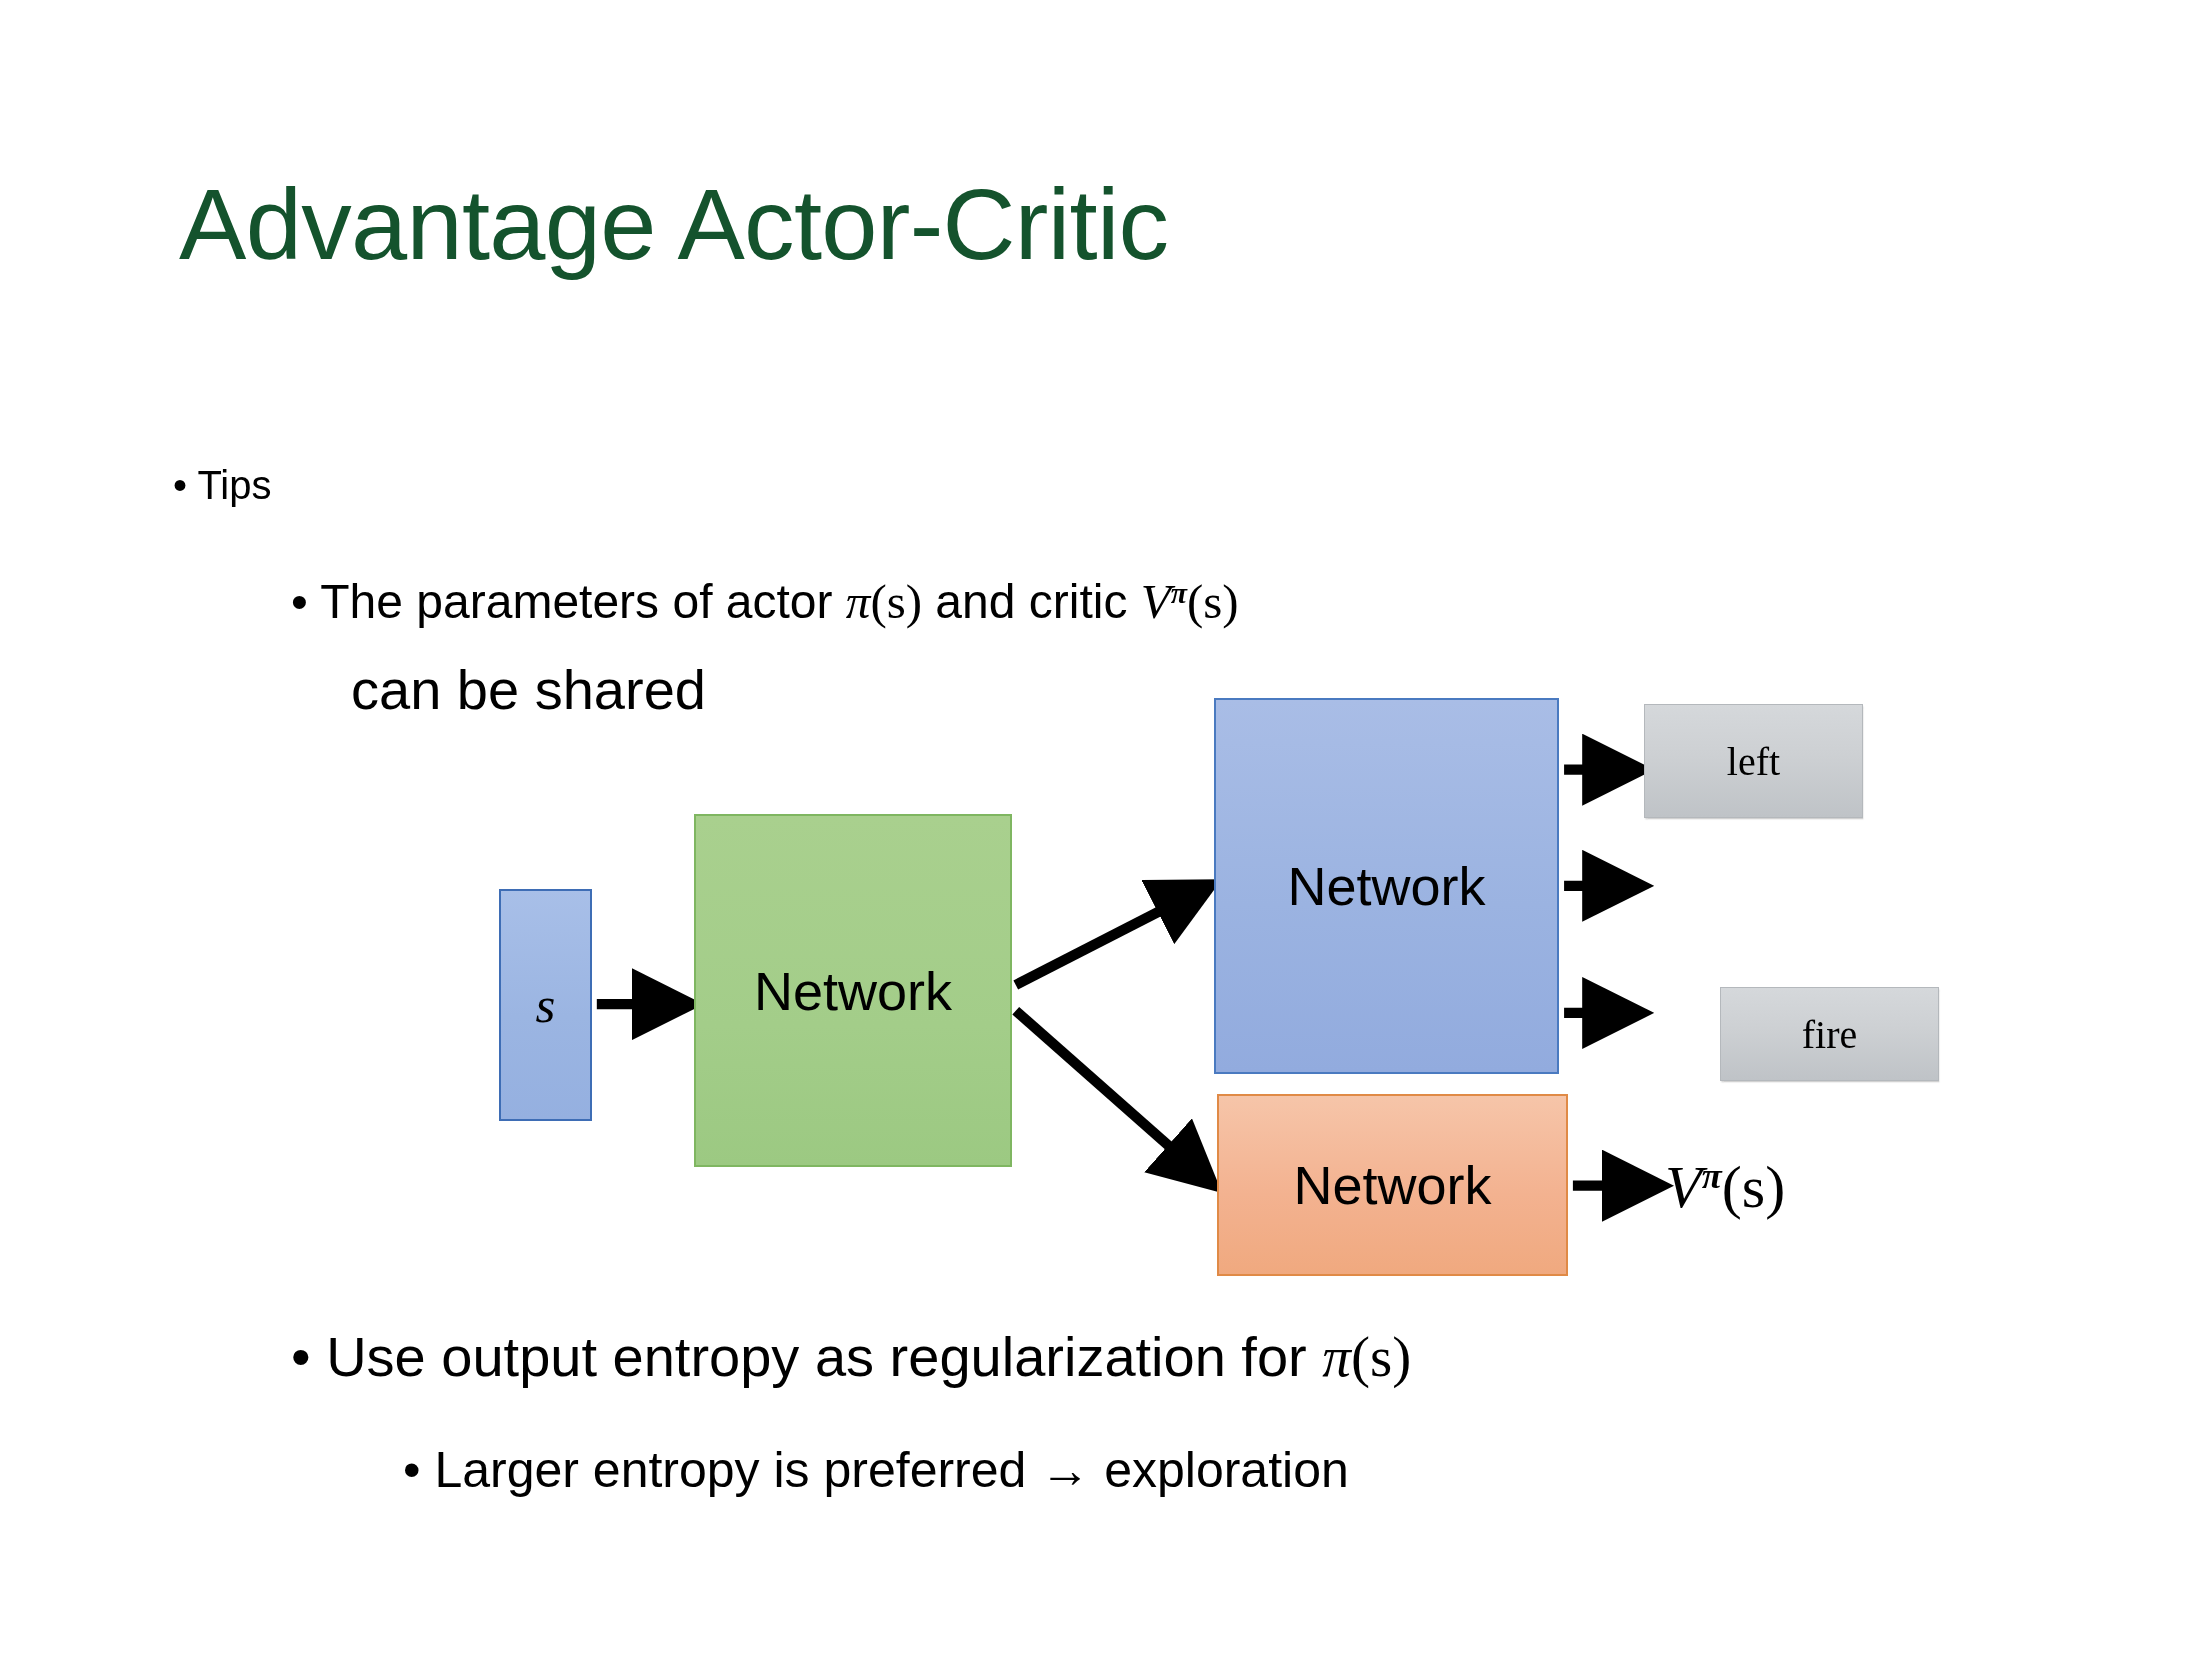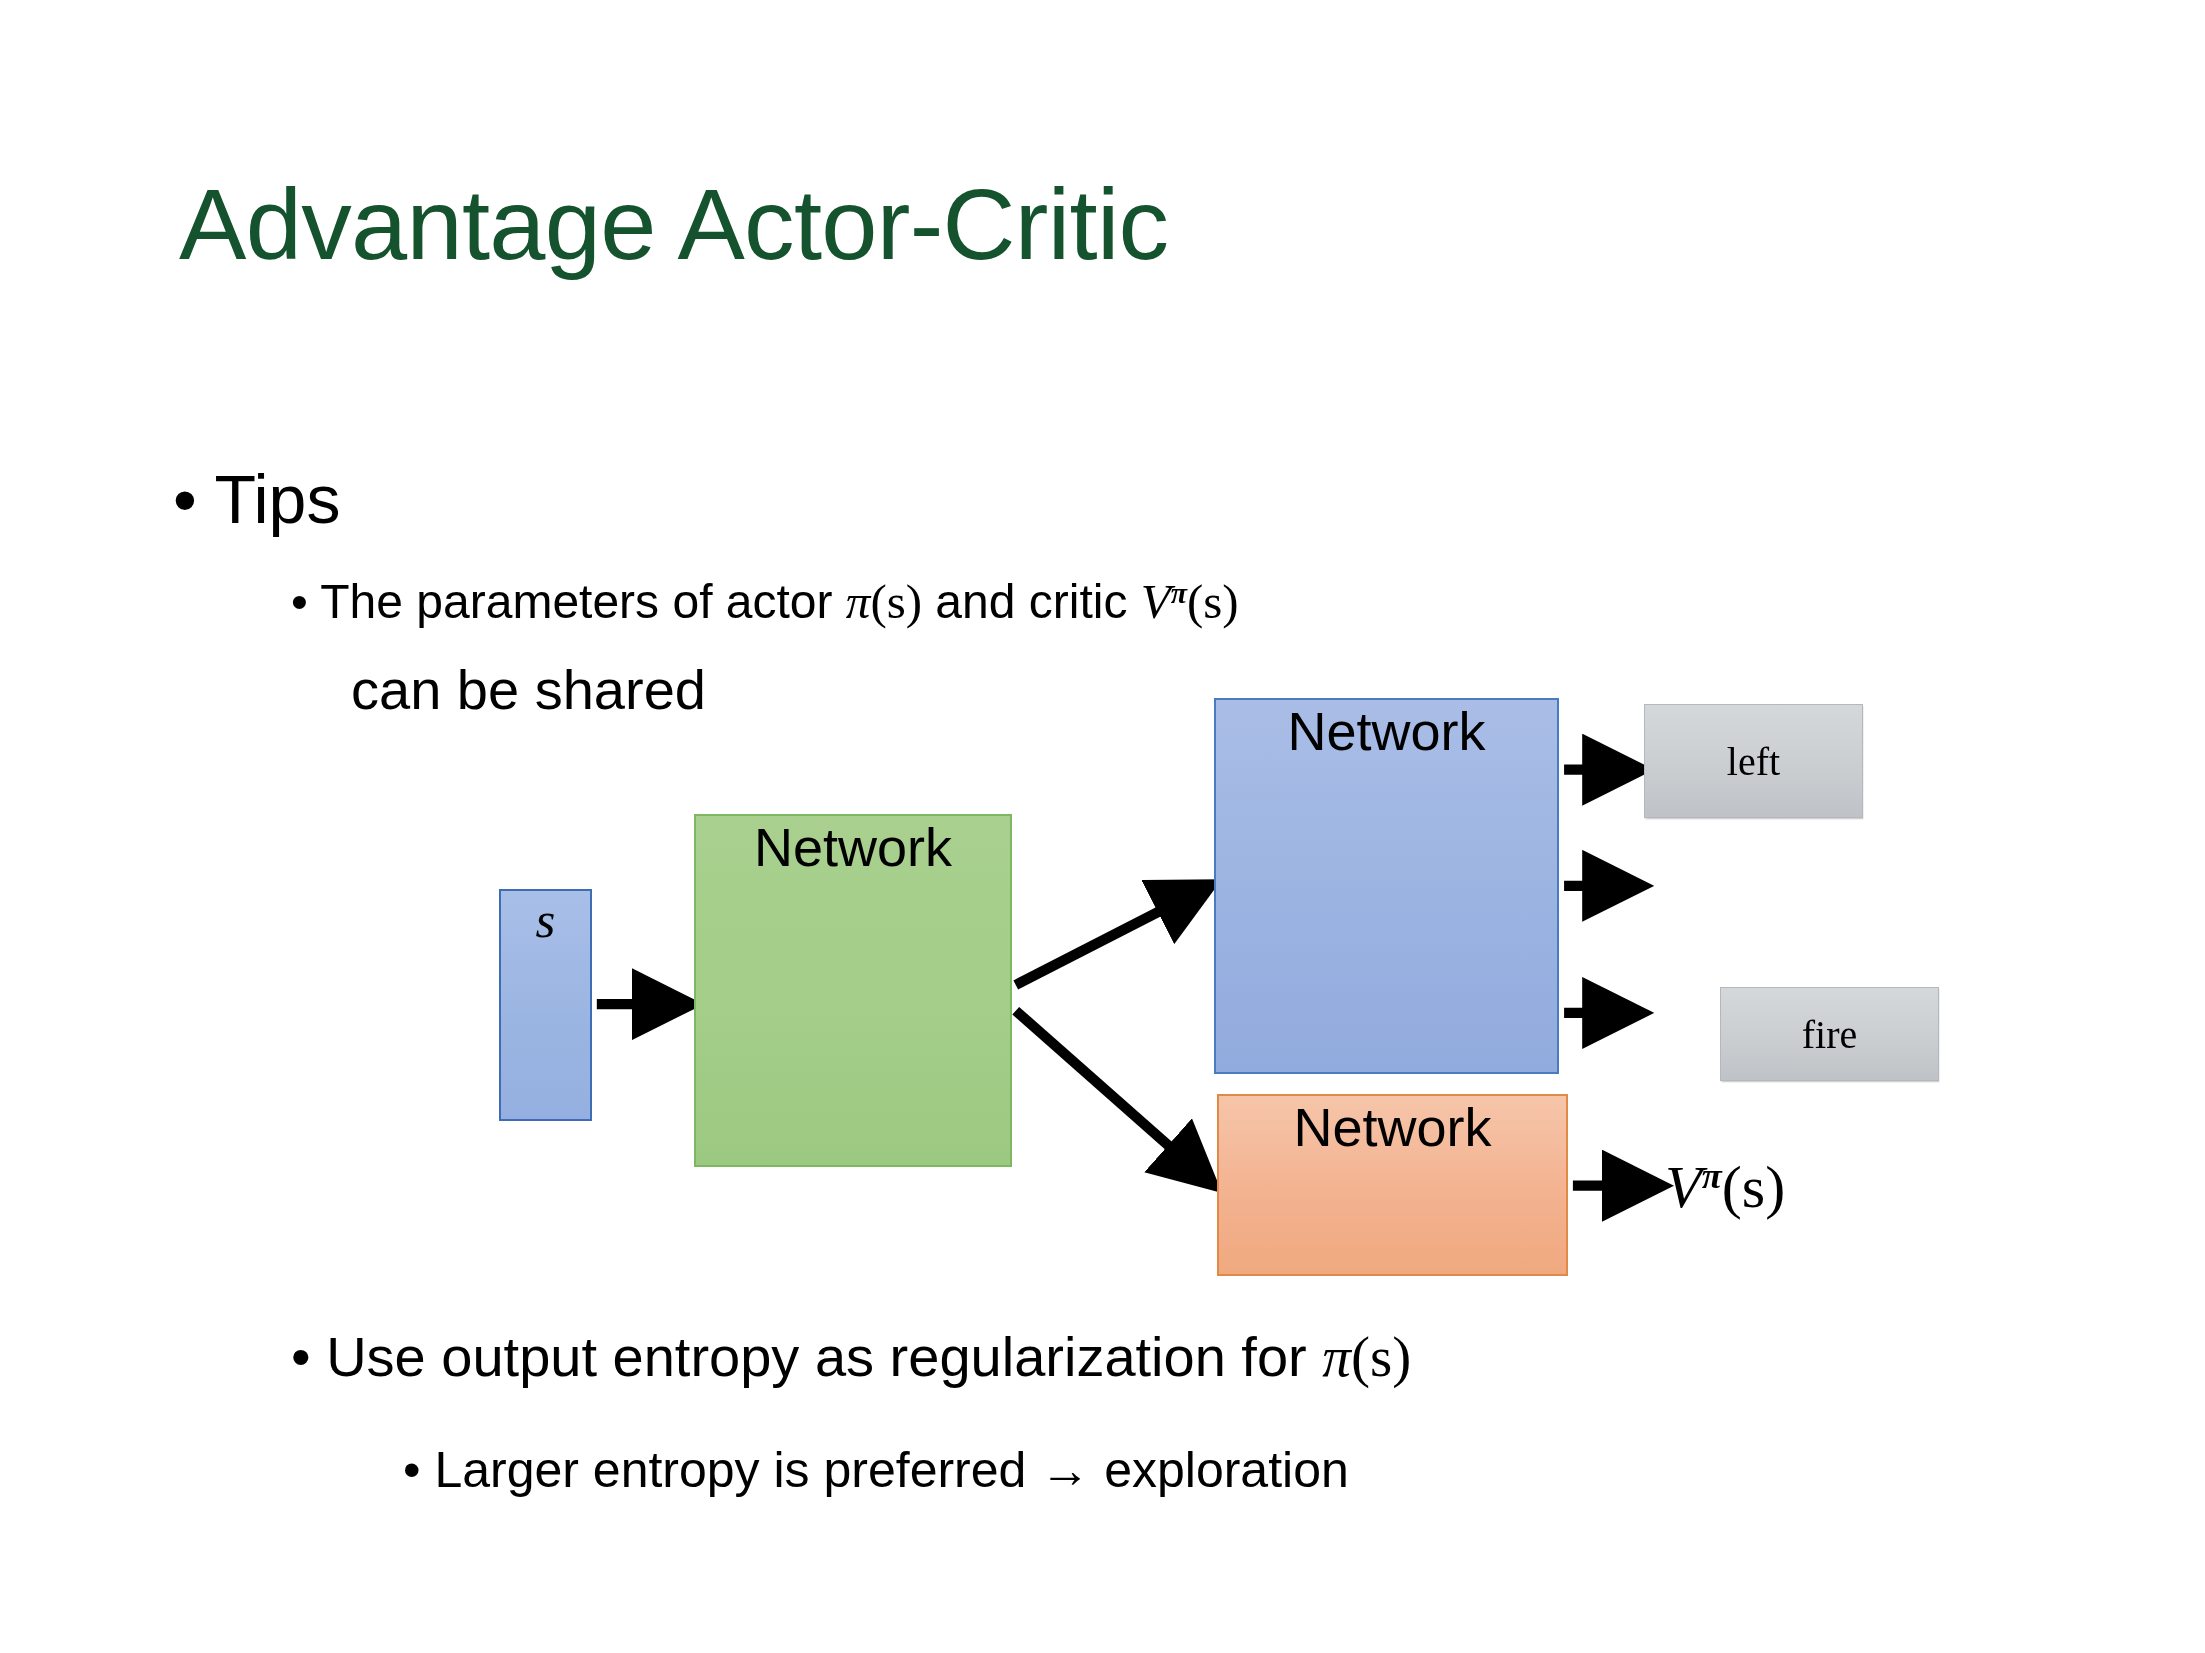--- a/index.html
+++ b/index.html
@@ -44,21 +44,21 @@
   .bullet .dot {
     display: inline-block;
     vertical-align: baseline;
   }
   .bullet .txt { display: inline; }
 
   
   #bullet-tips {
     left: 173px;
     top: 465px;
-    font-size: 68px;
+    font-size: 40px;
     line-height: 1.0;
   }
   
   #bullet-params {
     left: 291px;
     top: 578px;
     font-size: 48px;
     line-height: 1.0;
   }
   #bullet-params-line2 {
@@ -111,21 +111,21 @@
     width: 2205px;
     height: 1654px;
     pointer-events: none;
   }
   #diagram > * { pointer-events: auto; }
 
   .dbox {
     position: absolute;
     box-sizing: border-box;
     display: flex;
-    align-items: flex-start;
+    align-items: center;
     justify-content: center;
     color: #000000;
   }
   .dbox .lbl {
     font-family: "Liberation Sans", sans-serif;
     font-weight: 400;
   }
 
   #box-state {
     left: 499px;

